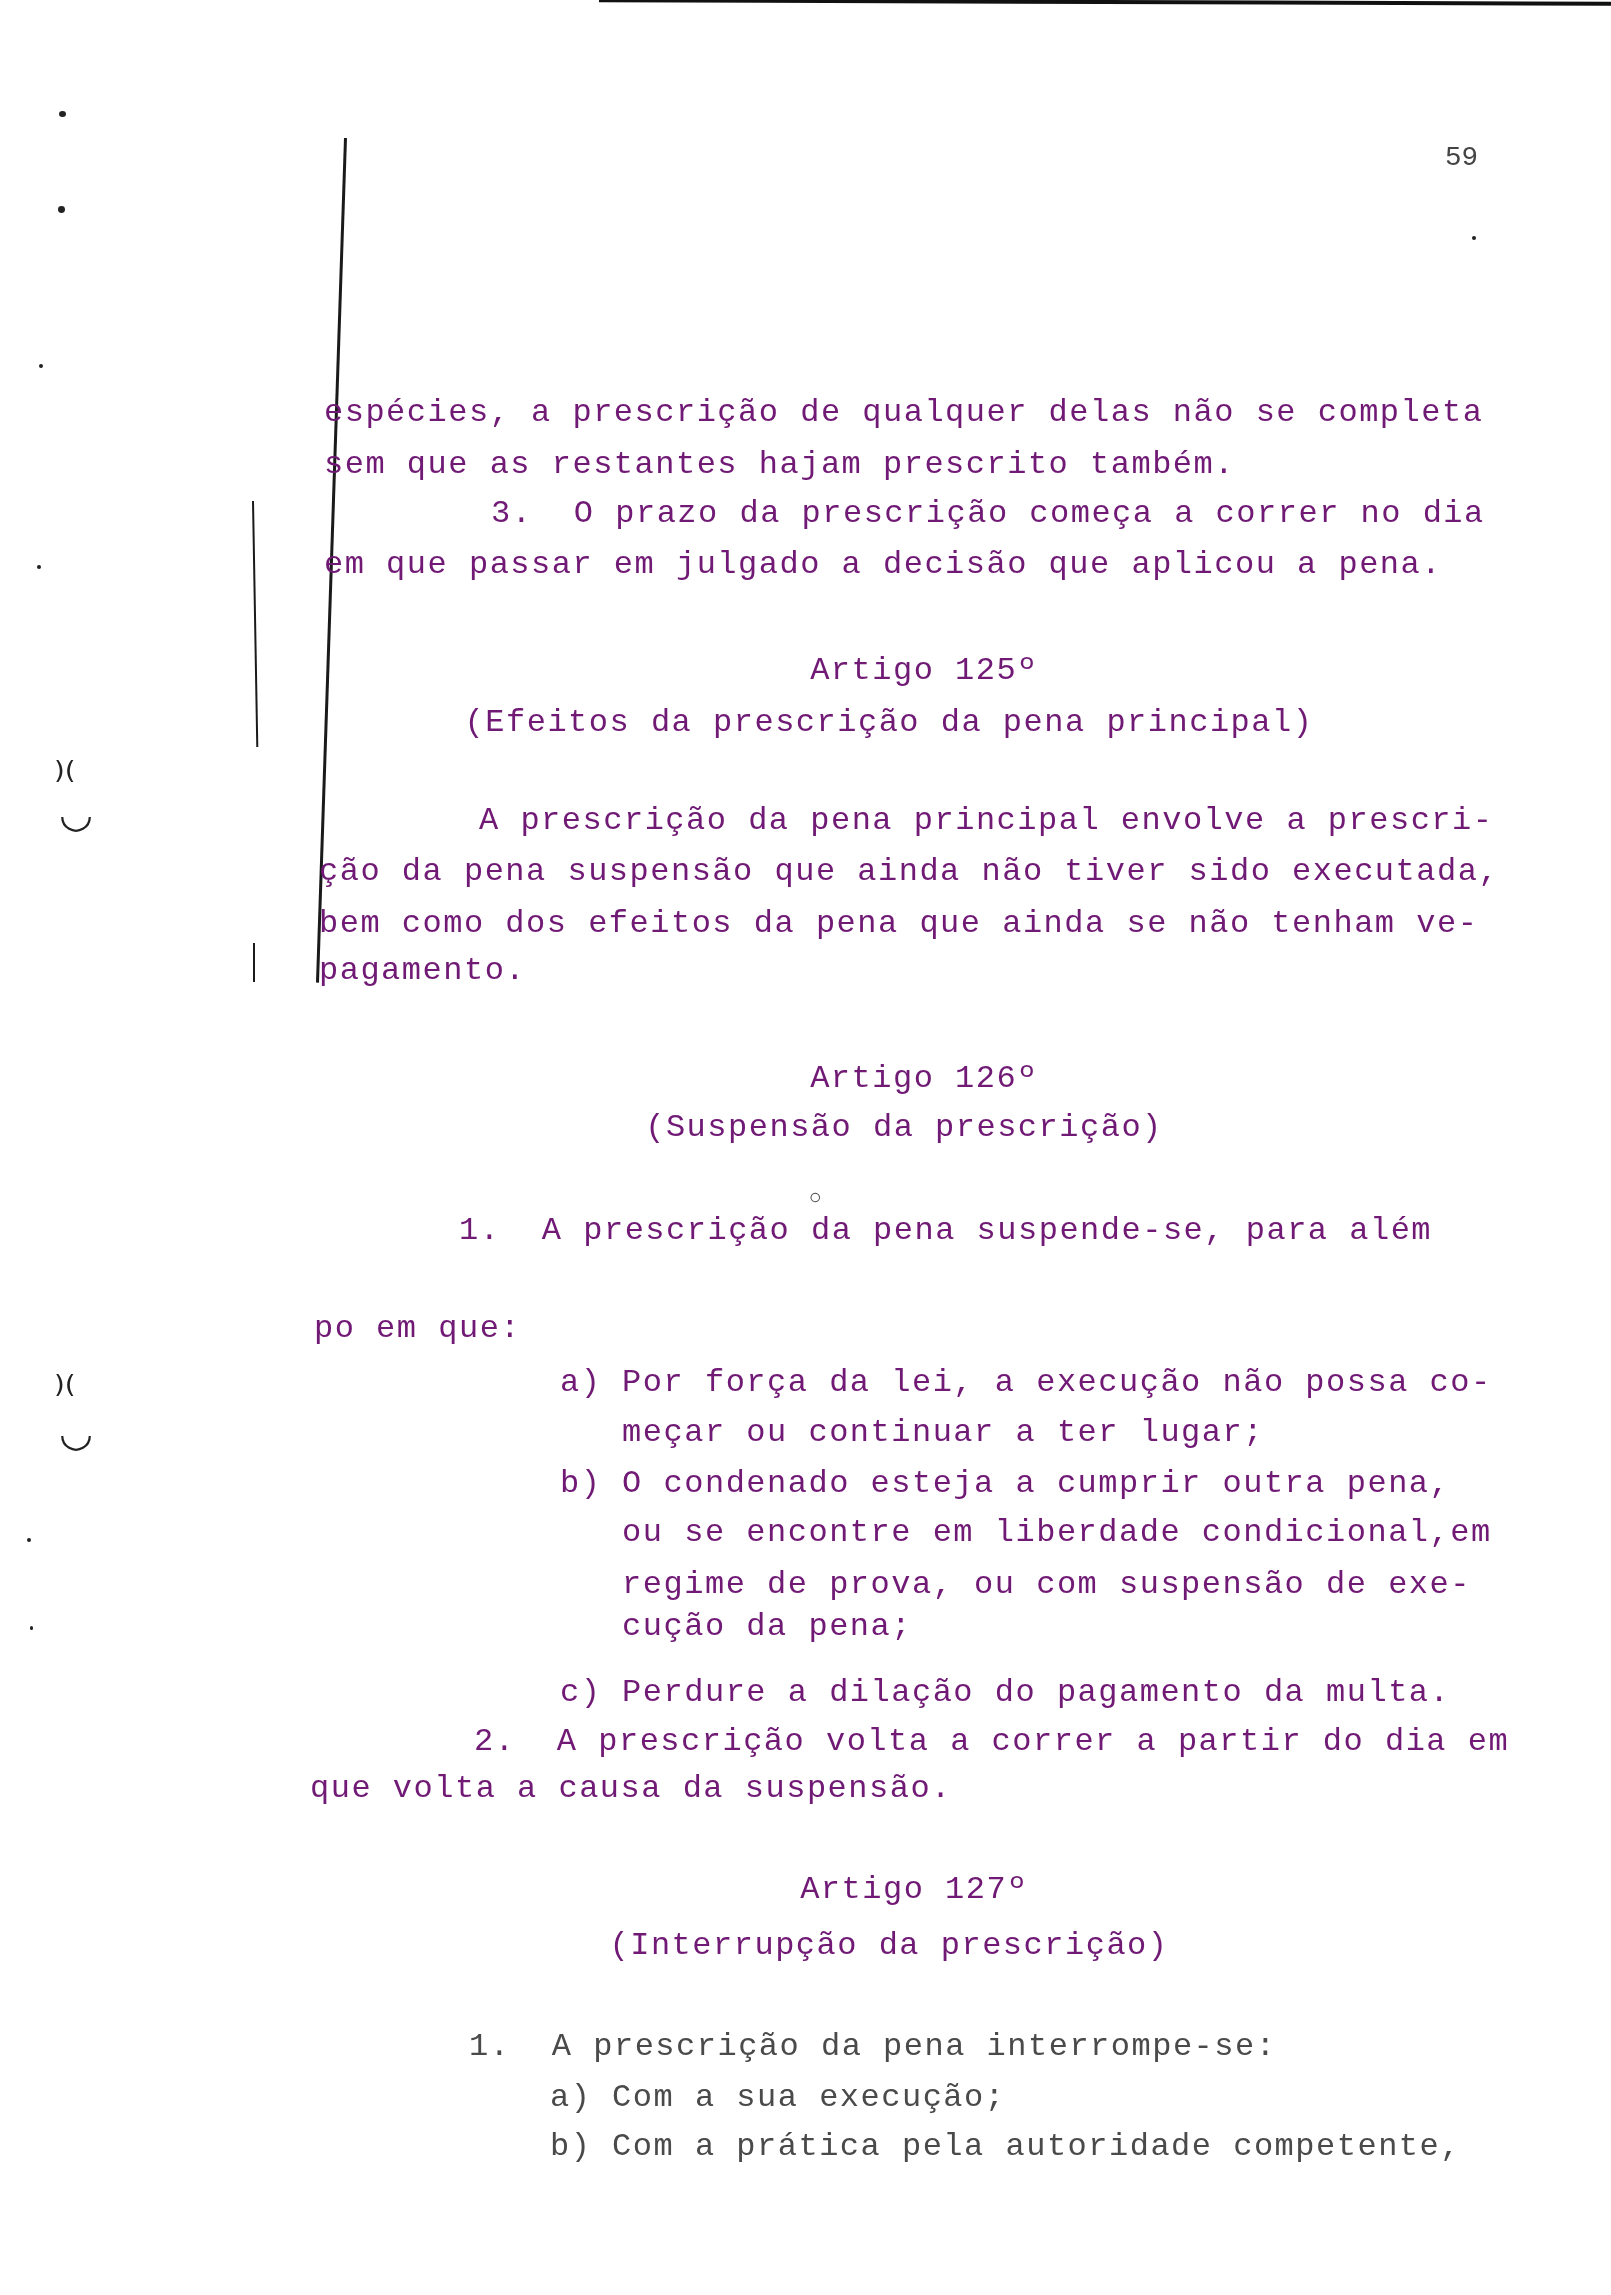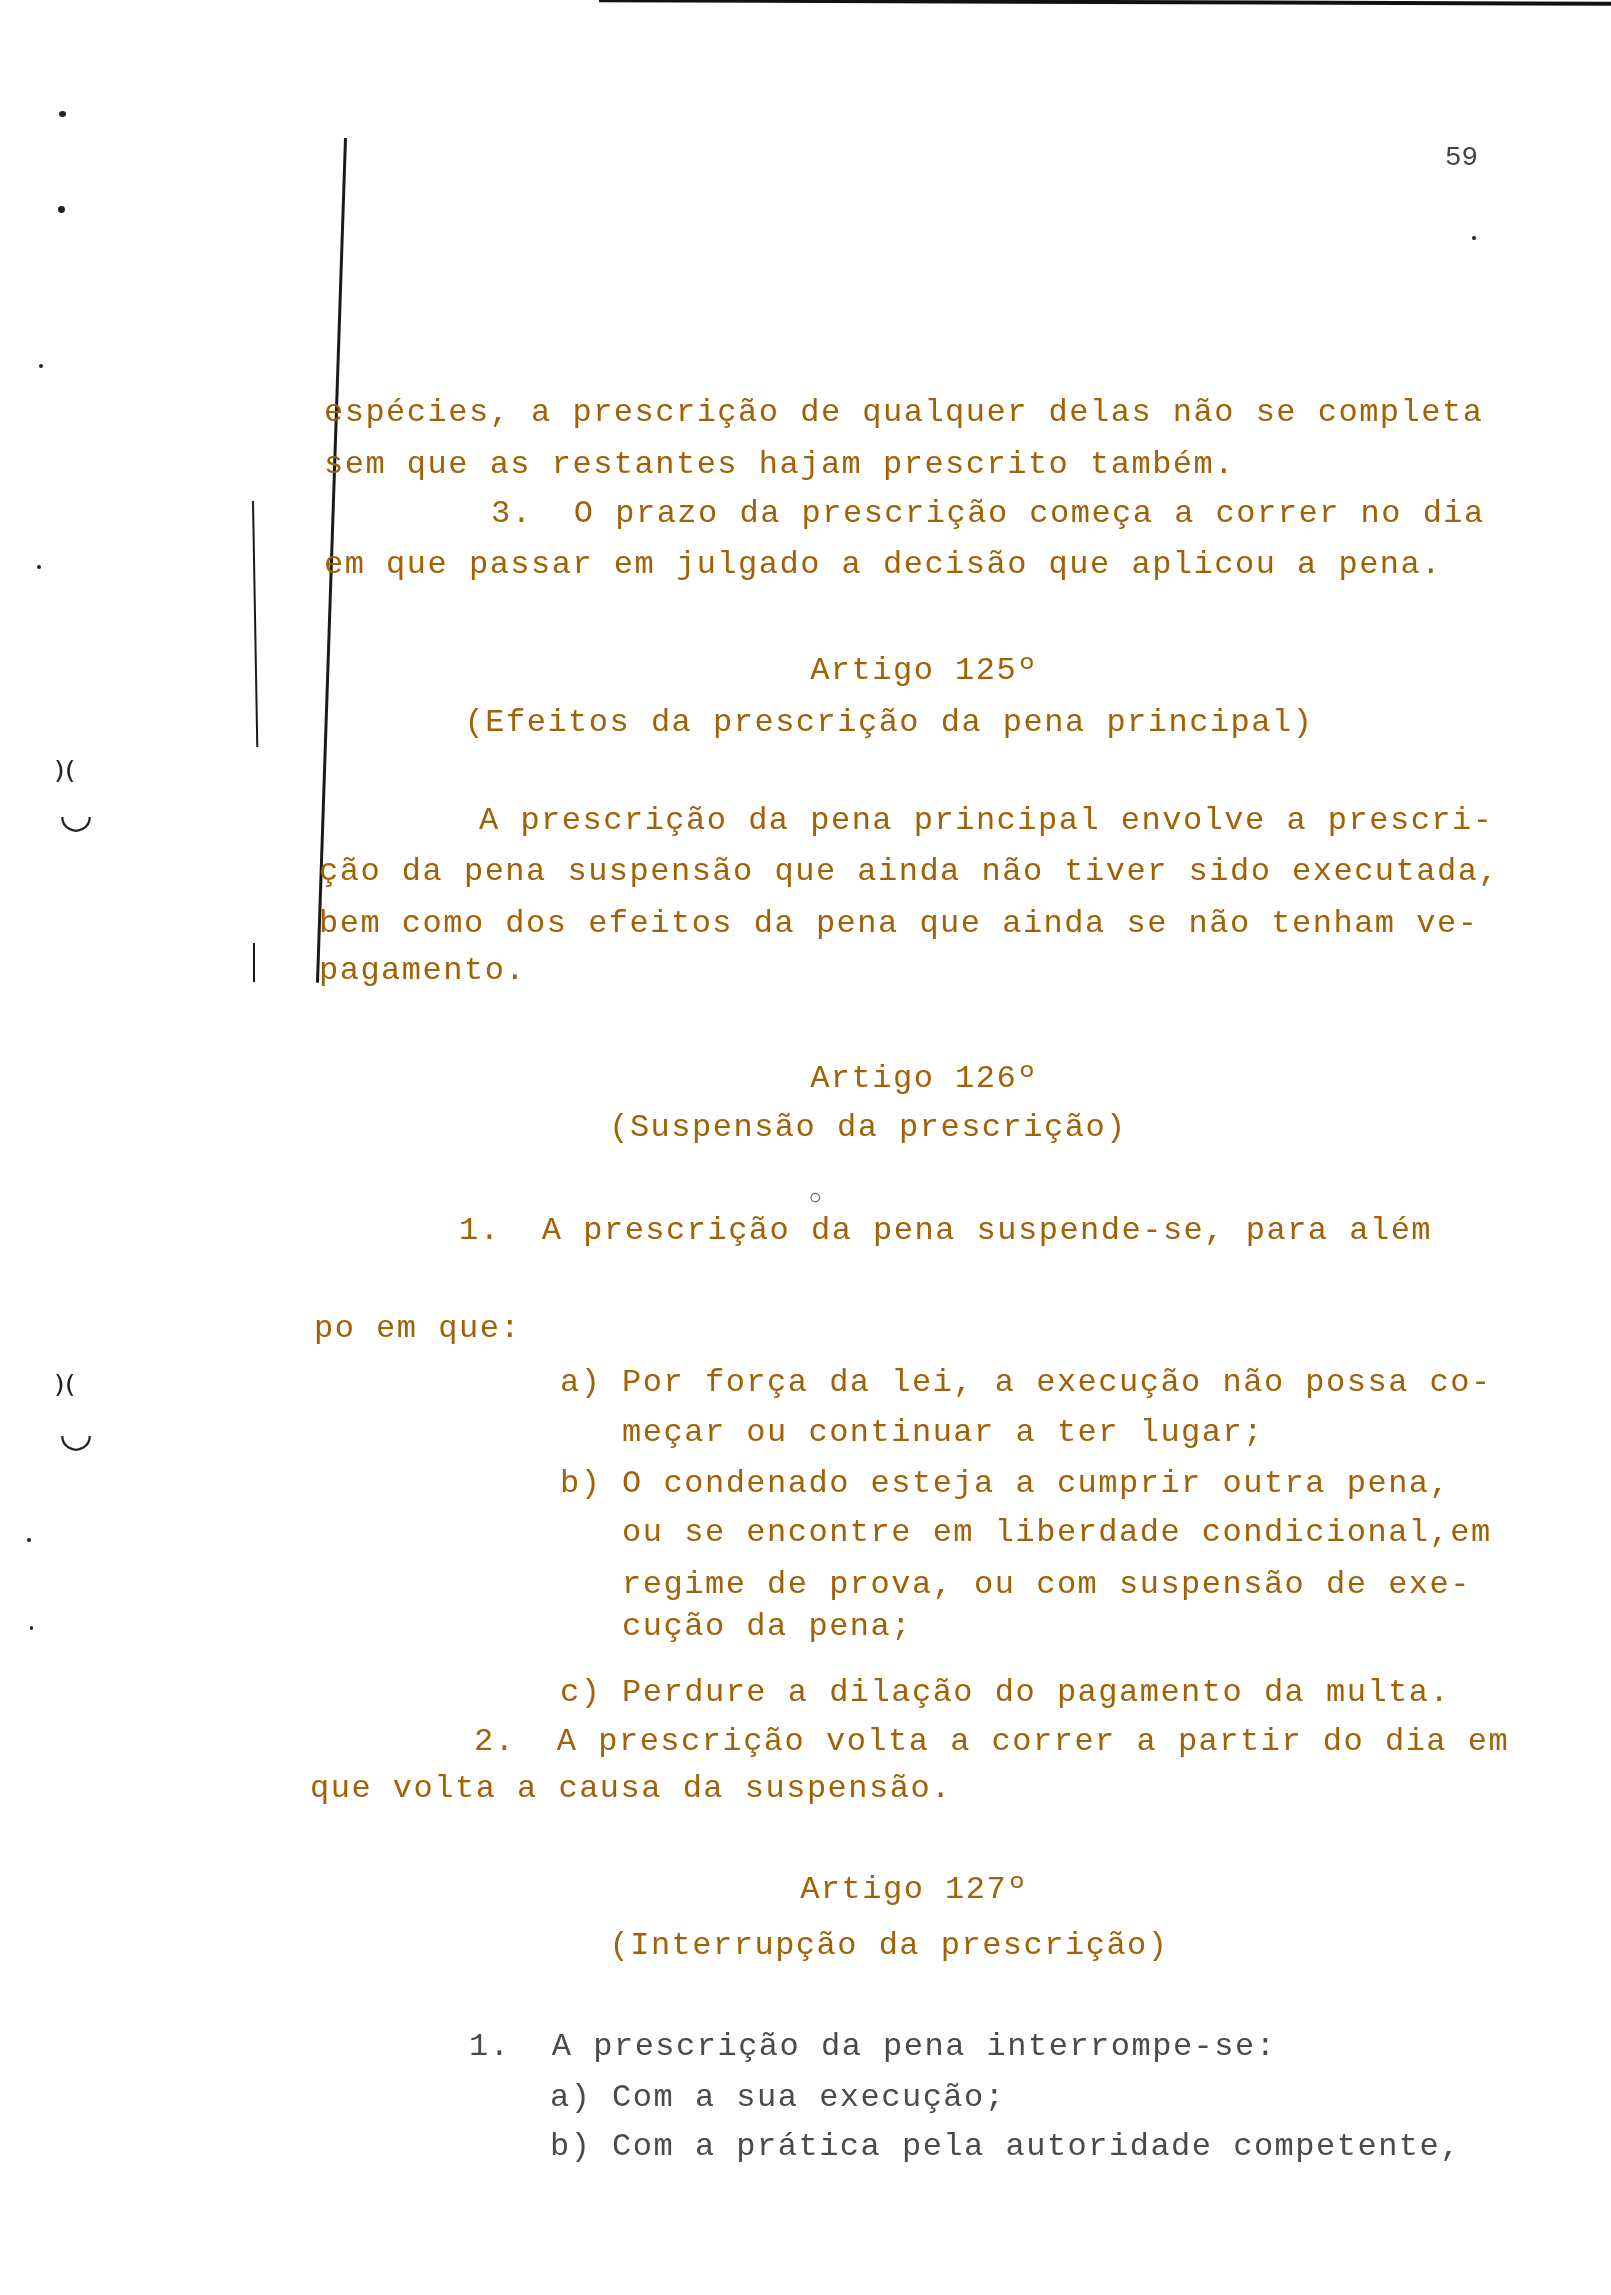--- a/index.html
+++ b/index.html
@@ -3,21 +3,21 @@
 <meta charset="utf-8">
 <style>
   html, body { margin: 0; padding: 0; background: #ffffff; }
   body { width: 1612px; height: 2295px; position: relative; overflow: hidden; }
   .page { position: absolute; inset: 0; background: #ffffff; }
   .ln {
     position: absolute;
     font-family: "Liberation Mono", "DejaVu Sans Mono", monospace;
     font-size: 32px;
     line-height: 39px;
-    color: #a16207;
+    color: #701a75;
     white-space: pre;
     letter-spacing: 1.5px;
   }
   .faint { color: #4a4a4a; }
   .center { transform: translateX(-50%); }
   .topline {
     position: absolute; left: 599px; top: 0; width: 1012px; height: 3.9px;
     background: #111; transform: skewY(0.2deg);
   }
   .margin-rule {
@@ -64,21 +64,21 @@
   <div class="ln" style="left:324px; top:545px;">em que passar em julgado a decisão que aplicou a pena.</div>
 
   <div class="ln center" style="left:924px; top:651px;">Artigo 125º</div>
   <div class="ln center" style="left:889px; top:703px;">(Efeitos da prescrição da pena principal)</div>
   <div class="ln" style="left:479px; top:801px;">A prescrição da pena principal envolve a prescri-</div>
   <div class="ln" style="left:319px; top:852px;">ção da pena suspensão que ainda não tiver sido executada,</div>
   <div class="ln" style="left:319px; top:904px;">bem como dos efeitos da pena que ainda se não tenham ve-</div>
   <div class="ln" style="left:319px; top:951px;">pagamento.</div>
 
   <div class="ln center" style="left:924px; top:1059px;">Artigo 126º</div>
-  <div class="ln center" style="left:868px; top:1108px;font-family:Liberation Mono, monospace;">(Suspensão da prescrição)</div>
+  <div class="ln center" style="left:904px; top:1108px;font-family:Liberation Mono, monospace;">(Suspensão da prescrição)</div>
   <div class="ln center faint" style="left:816px; top:1179px; font-size:21.6px;">○</div>
   <div class="ln" style="left:459px; top:1211px;">1.  A prescrição da pena suspende-se, para além</div>
   <div class="ln" style="left:314px; top:1309px;">po em que:</div>
 
   <div class="ln" style="left:560px; top:1363px;">a) Por força da lei, a execução não possa co-</div>
   <div class="ln" style="left:560px; top:1413px;">   meçar ou continuar a ter lugar;</div>
   <div class="ln" style="left:560px; top:1464px;">b) O condenado esteja a cumprir outra pena,</div>
   <div class="ln" style="left:560px; top:1513px;">   ou se encontre em liberdade condicional,em</div>
   <div class="ln" style="left:560px; top:1565px;">   regime de prova, ou com suspensão de exe-</div>
   <div class="ln" style="left:560px; top:1607px;">   cução da pena;</div>

